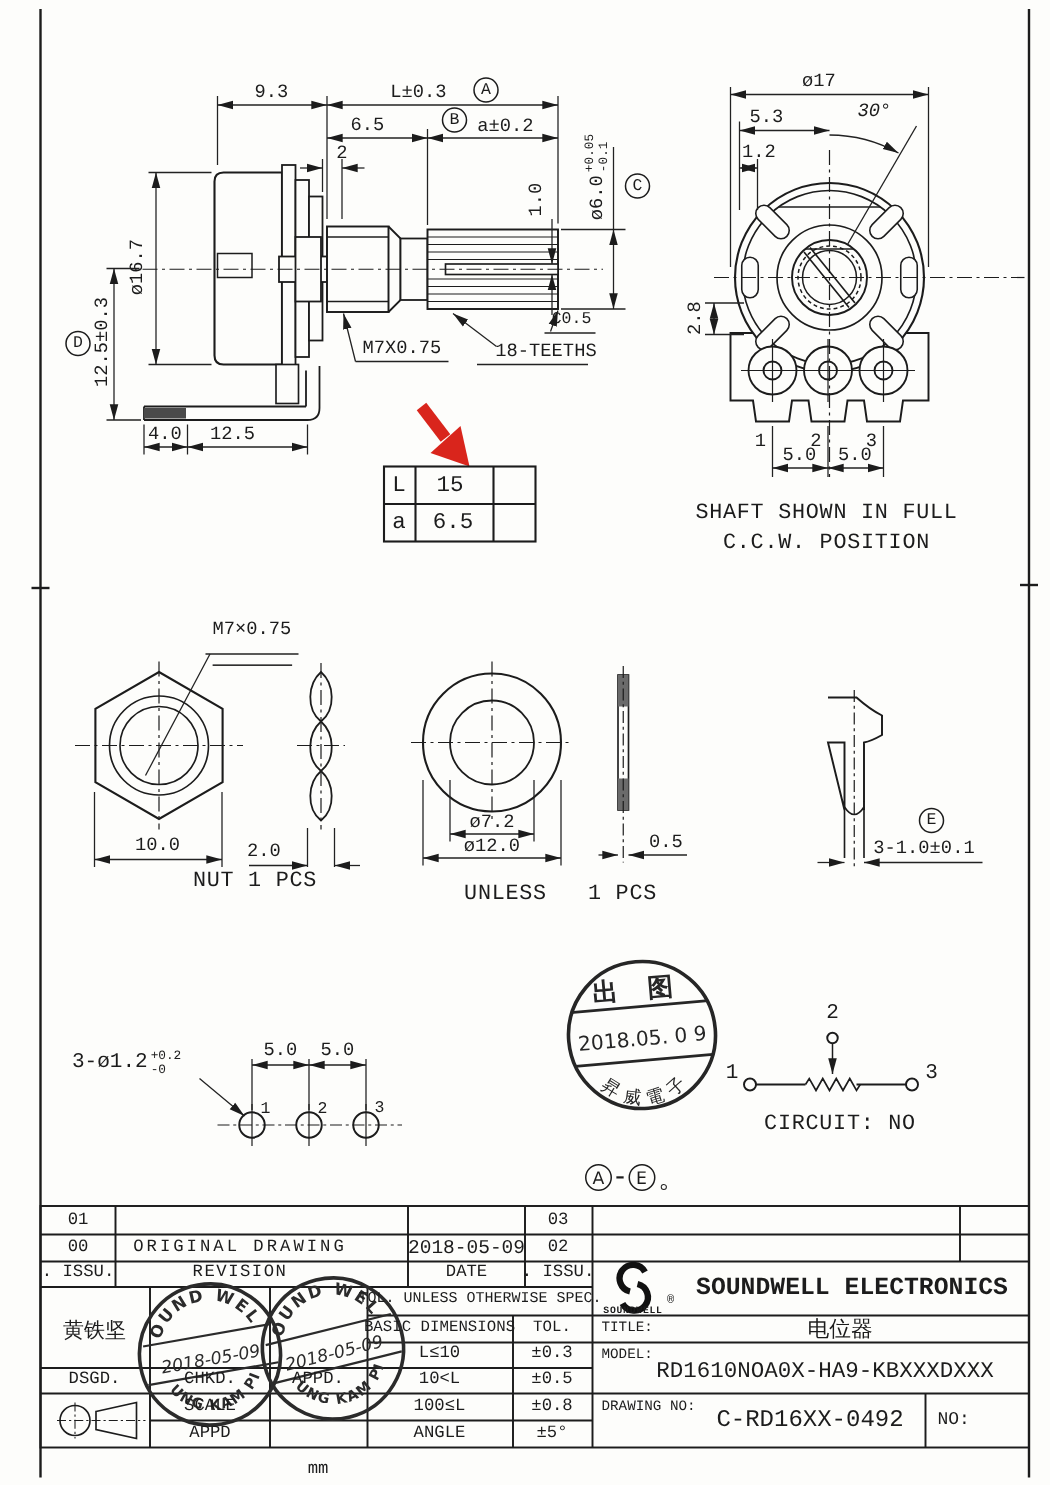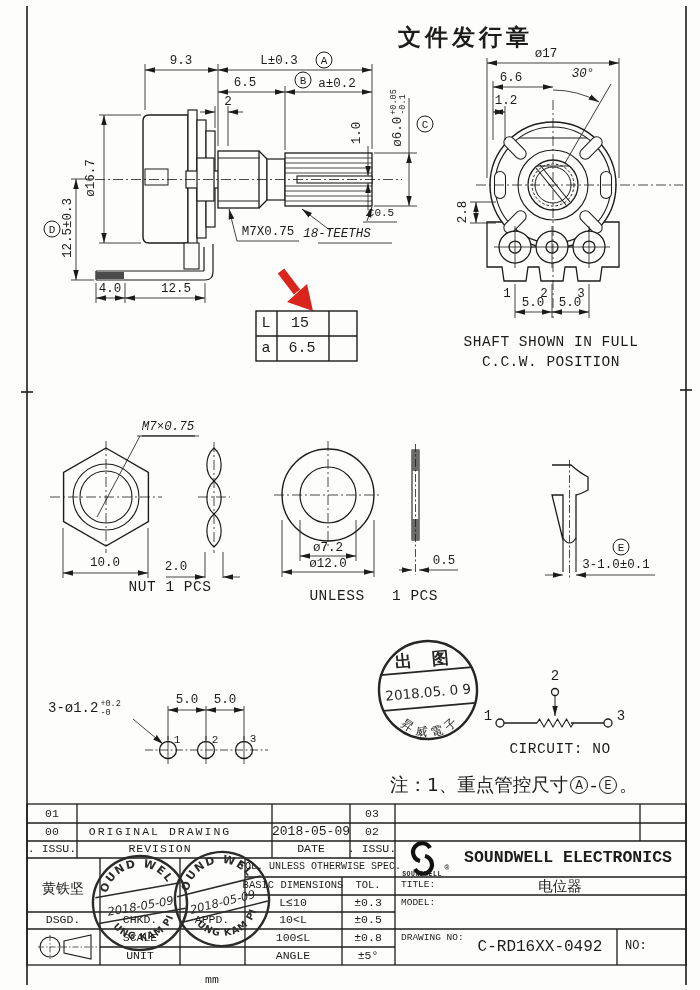--- a/index.html
+++ b/index.html
@@ -10,21 +10,21 @@
   .tl{position:absolute;white-space:nowrap;font-size:12.5px;line-height:1.05;}
   .rot{transform:translate(-50%,-50%) rotate(-90deg);}
   .cap{font-size:14.5px;letter-spacing:.5px;}
   .cjk{font-family:"DejaVu Sans",sans-serif;}
   .b{font-weight:bold;}
   .circ{display:inline-flex;align-items:center;justify-content:center;width:17px;height:17px;
         border:1.4px solid #1c1c1c;border-radius:50%;font-size:11px;box-sizing:border-box;
         background:#fdfdfb;}
   .circ.abs{position:absolute;transform:translate(-50%,-50%);}
   .stack{display:inline-flex;flex-direction:column;font-size:8.5px;line-height:8.5px;margin-left:2px;vertical-align:middle;justify-content:center;}
-  .ul{border-bottom:1.1px solid #1c1c1c;padding-bottom:1px;font-style:italic;}
+  .ul{border-bottom:1.1px solid #1c1c1c;padding-bottom:16px;}
   .note-row{position:absolute;display:flex;align-items:center;gap:2px;font-size:18.5px;}
   .note-row .circ{width:18px;height:18px;font-size:11.5px;}
   .hdr{position:absolute;font-size:23px;font-weight:bold;letter-spacing:4px;}
   .tb{font-size:11.5px;}
   .tol-label{position:absolute;font-size:9.5px;}
 </style>
 </head>
 <body>
 
 <div id="sheet">
@@ -359,51 +359,50 @@
   <g transform="rotate(-14 222 899)" fill="none" stroke="#2b2b2b">
     <circle cx="222" cy="899" r="47" stroke-width="2.4"></circle>
     <line x1="179" y1="886" x2="265" y2="886" stroke-width="1.5"></line>
     <line x1="178" y1="912" x2="266" y2="912" stroke-width="1.5"></line>
     <text font-size="11" font-weight="bold" letter-spacing="1.5" fill="#2b2b2b" stroke="none" font-family="DejaVu Sans, sans-serif"><textPath href="#s2t" startOffset="50%" text-anchor="middle">SOUND WELL</textPath></text>
     <text x="222" y="906" text-anchor="middle" font-size="11.5" font-style="italic" fill="#2b2b2b" stroke="none" font-family="DejaVu Sans, sans-serif">2018-05-09</text>
     <text font-size="9.5" font-weight="bold" letter-spacing="1" fill="#2b2b2b" stroke="none" font-family="DejaVu Sans, sans-serif"><textPath href="#s2b" startOffset="50%" text-anchor="middle">HUNG KAM PIU</textPath></text>
   </g>
 </svg>
 
-<div class="hdr cjk" style="left:398px;top:22px;">文件发行章</div>
 
 <div class="t" style="left:181px;top:62px;">9.3</div>
 <div class="t" style="left:279px;top:62px;">L±0.3</div>
 <span class="circ abs" style="left:324px;top:60px;">A</span>
 <div class="t" style="left:245px;top:84px;">6.5</div>
 <span class="circ abs" style="left:303px;top:80px;">B</span>
 <div class="t" style="left:337px;top:85px;">a±0.2</div>
 <div class="t" style="left:228px;top:103px;">2</div>
 <div class="t rot" style="left:92px;top:178px;">ø16.7</div>
 <span class="circ abs" style="left:52px;top:229px;">D</span>
 <div class="t rot" style="left:69px;top:228px;">12.5±0.3</div>
 <div class="t" style="left:110px;top:290px;">4.0</div>
-<div class="t" style="left:176px;top:290px;">12.5</div>
+<div class="t" style="left:155px;top:290px;">12.5</div>
 <div class="t rot" style="left:358px;top:133px;">1.0</div>
 <div class="t rot" style="left:398px;top:118px;"><span>ø6.0</span><span class="stack">
         <span>+0.05</span>
         <span>-0.1</span>
       </span></div>
 <span class="circ abs" style="left:425px;top:124px;">C</span>
 <div class="t" style="left:268px;top:233px;">M7X0.75</div>
-<div class="t" style="left:337px;top:235px;font-style:italic;">18-TEETHS</div>
+<div class="t" style="left:364px;top:235px;">18-TEETHS</div>
 <div class="t" style="left:381px;top:214px;font-size:11px;">C0.5</div>
 
 <div class="t" style="left:266px;top:324px;font-size:15px;">L</div>
 <div class="t" style="left:300px;top:324px;font-size:15px;">15</div>
 <div class="t" style="left:266px;top:349px;font-size:15px;">a</div>
 <div class="t" style="left:302px;top:349px;font-size:15px;">6.5</div>
 
 <div class="t" style="left:546px;top:55px;">ø17</div>
-<div class="t" style="left:511px;top:79px;">6.6</div>
+<div class="t" style="left:511px;top:79px;">5.3</div>
 <div class="t" style="left:583px;top:75px;font-style:italic;">30°</div>
 <div class="t" style="left:506px;top:102px;">1.2</div>
 <div class="t rot" style="left:464px;top:212px;">2.8</div>
 <div class="t" style="left:507px;top:295px;">1</div>
 <div class="t" style="left:544px;top:295px;">2</div>
 <div class="t" style="left:581px;top:295px;">3</div>
 <div class="t" style="left:533px;top:304px;">5.0</div>
 <div class="t" style="left:570px;top:304px;">5.0</div>
 <div class="t cap" style="left:551px;top:343px;">SHAFT SHOWN IN FULL</div>
 <div class="t cap" style="left:551px;top:363px;">C.C.W. POSITION</div>
@@ -421,21 +420,20 @@
 
 <span class="circ abs" style="left:621px;top:547px;">E</span>
 <div class="t" style="left:616px;top:566px;">3-1.0±0.1</div>
 
 <div class="t" style="left:488px;top:716px;font-size:14px;">1</div>
 <div class="t" style="left:555px;top:676px;font-size:14px;">2</div>
 <div class="t" style="left:621px;top:716px;font-size:14px;">3</div>
 <div class="t cap" style="left:560px;top:750px;">CIRCUIT: NO</div>
 
 <div class="note-row cjk" style="left:390px;top:772px;">
-  <span>注：1、重点管控尺寸</span>
       <span class="circ">A</span>
       <span>-</span>
       <span class="circ">E</span>
       <span>。</span>
 </div>
 
 <div class="tl" style="left:48px;top:700px;font-size:14px;display:flex;align-items:center;">
       <span>3-ø1.2</span>
       <span class="stack">
         <span>+0.2</span>
@@ -457,21 +455,21 @@
 <div class="t tb" style="left:52px;top:849px;">. ISSU.</div>
 <div class="t tb" style="left:160px;top:849px;letter-spacing:1px;">REVISION</div>
 <div class="t tb" style="left:311px;top:849px;">DATE</div>
 <div class="t tb" style="left:372px;top:849px;">. ISSU.</div>
 
 <div class="t cjk" style="left:63px;top:888px;font-size:14px;">黄铁坚</div>
 <div class="t tb" style="left:63px;top:920px;">DSGD.</div>
 <div class="t tb" style="left:140px;top:920px;">CHKD.</div>
 <div class="t tb" style="left:212px;top:920px;">APPD.</div>
 <div class="t tb" style="left:140px;top:938px;">SCALE</div>
-<div class="t tb" style="left:140px;top:956px;">UNIT</div>
+<div class="t tb" style="left:140px;top:956px;">APPD</div>
 <div class="t tb" style="left:212px;top:956px;margin-top:24px;">mm</div>
 
 <div class="t" style="left:320px;top:867px;font-size:10px;">TOL. UNLESS OTHERWISE SPEC.</div>
 <div class="t" style="left:293px;top:886px;font-size:10.5px;">BASIC DIMENSIONS</div>
 <div class="t" style="left:368px;top:886px;font-size:10.5px;">TOL.</div>
 <div class="t tb" style="left:293px;top:903px;">L≤10</div>
 <div class="t tb" style="left:368px;top:903px;">±0.3</div>
 <div class="t tb" style="left:293px;top:920px;">10&lt;L</div>
 <div class="t tb" style="left:368px;top:920px;">±0.5</div>
 <div class="t tb" style="left:293px;top:938px;">100≤L</div>
@@ -479,17 +477,18 @@
 <div class="t tb" style="left:293px;top:956px;">ANGLE</div>
 <div class="t tb" style="left:368px;top:956px;">±5°</div>
 
 <div class="t" style="left:422px;top:875px;font-size:6.5px;font-weight:bold;letter-spacing:.5px;">SOUNDWELL</div>
 <div class="t" style="left:447px;top:868px;font-size:8px;">®</div>
 <div class="t b" style="left:568px;top:858px;font-size:16.5px;">SOUNDWELL ELECTRONICS</div>
 
 <div class="tl tol-label" style="left:401px;top:880px;">TITLE:</div>
 <div class="t cjk" style="left:560px;top:887px;font-size:14.5px;">电位器</div>
 <div class="tl tol-label" style="left:401px;top:898px;">MODEL:</div>
+<div class="t" style="left:550px;top:915px;font-size:15px;">RD1610NOA0X-HA9-KBXXXDXXX</div>
 <div class="tl tol-label" style="left:401px;top:933px;">DRAWING NO:</div>
 <div class="t" style="left:540px;top:947px;font-size:16px;">C-RD16XX-0492</div>
 <div class="tl" style="left:625px;top:940px;font-size:12px;">NO:</div>
 
 </div>
 
 </body></html>

